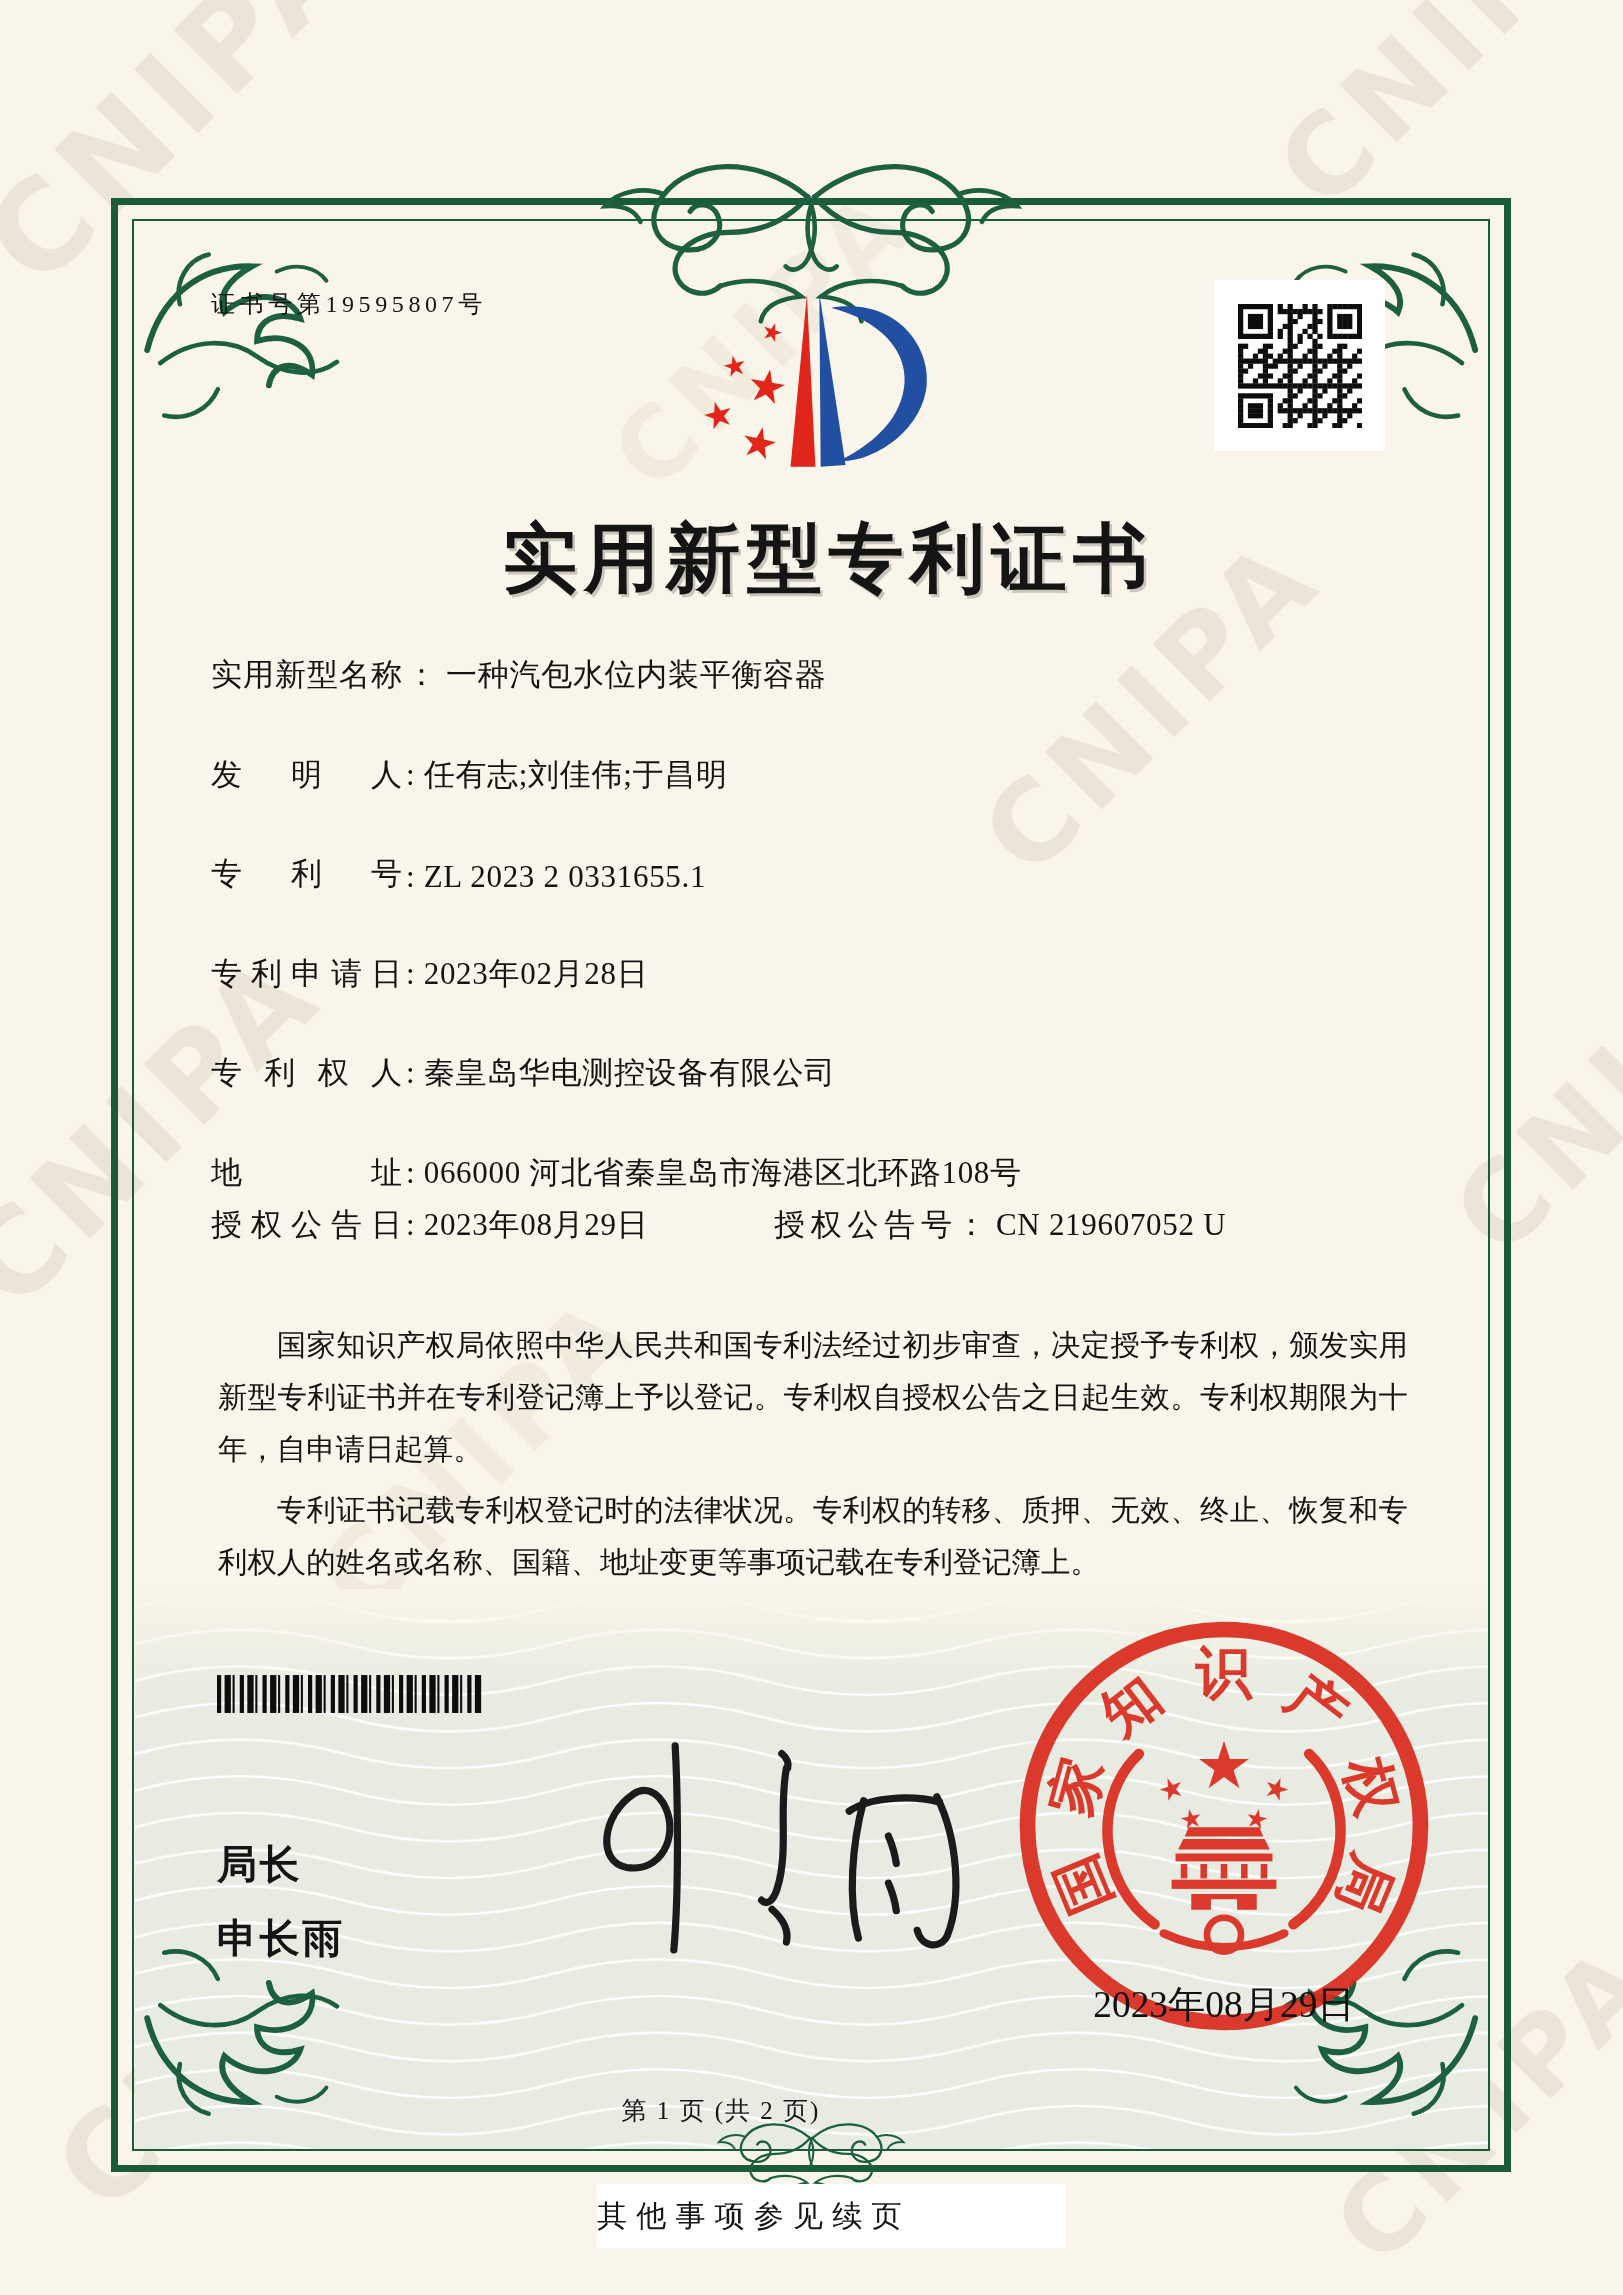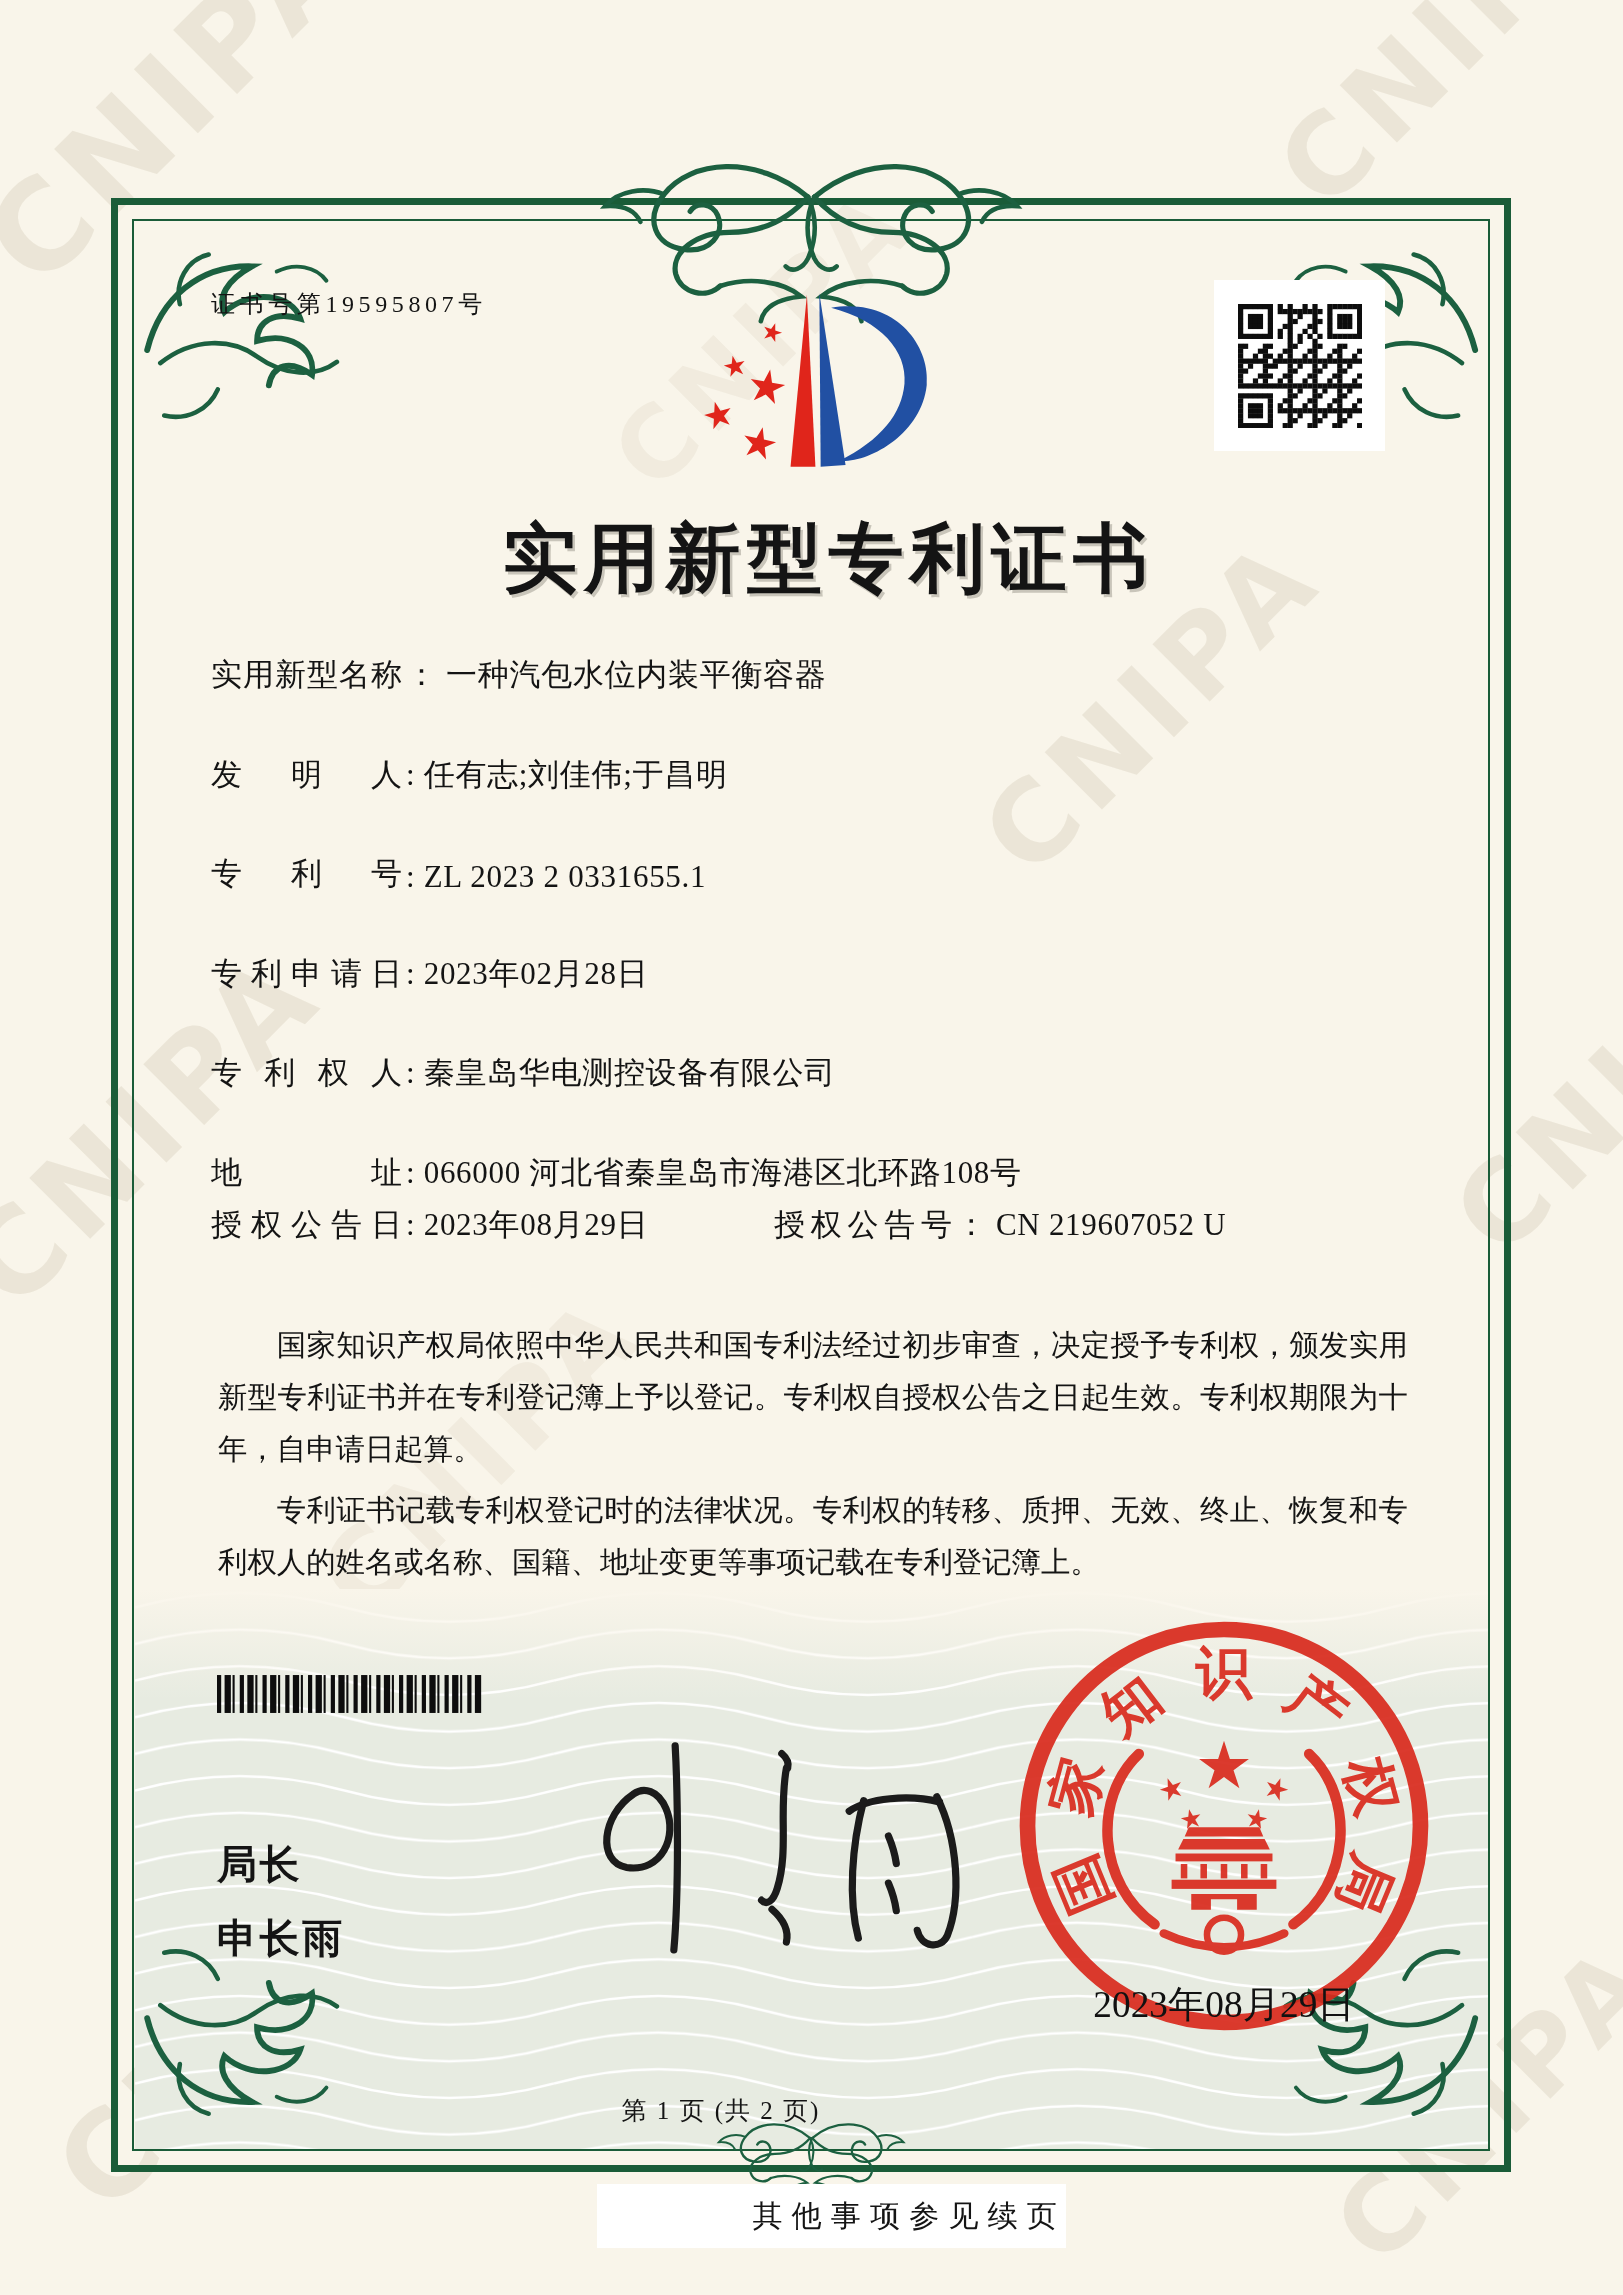--- a/index.html
+++ b/index.html
@@ -30,21 +30,21 @@
   .colon{display:inline-block;margin:0 9.2px 0 3.9px;}
   .val{letter-spacing:0.7px;}
   .row2lbl{display:inline-block;width:178px;text-align:justify;text-align-last:justify;vertical-align:bottom;}
   .body-text{position:absolute;left:218px;top:1319px;width:1190px;font-size:29.4px;
     line-height:52px;text-align:justify;}
   .body-text p{margin:0 0 9.2px 0;text-indent:2em;}
   .director{position:absolute;left:217px;font-family:"Liberation Sans","DejaVu Sans",sans-serif;
     font-weight:bold;font-size:40px;letter-spacing:2.6px;}
   .footer-page{position:absolute;left:0;top:2094px;width:1442px;text-align:center;font-size:25px;letter-spacing:2px;}
   .cont-box{position:absolute;left:597px;top:2184px;width:469px;height:64px;background:#ffffff;
-    display:flex;align-items:center;justify-content:flex-end;}
+    display:flex;align-items:center;justify-content:flex-start;}
   .cont-box span{font-size:30px;letter-spacing:9.2px;}
   .qr-wrap{position:absolute;left:1214px;top:280px;width:171px;height:171px;background:#ffffff;}
   .abs{position:absolute;}
 </style>
 </head>
 <body>
 
 <div class="page">
 
   <div class="wm" style="left:-59px;top:26px;font-size:124px;">CNIPA</div>

